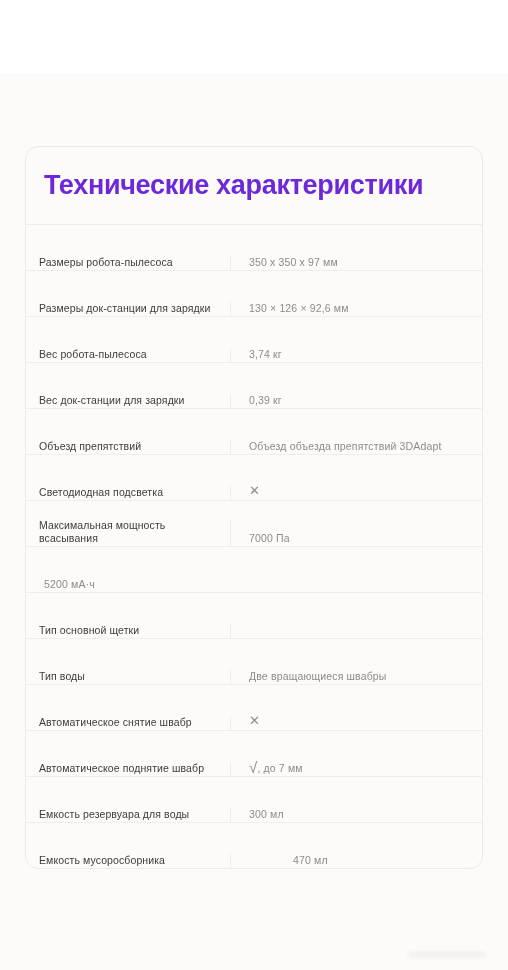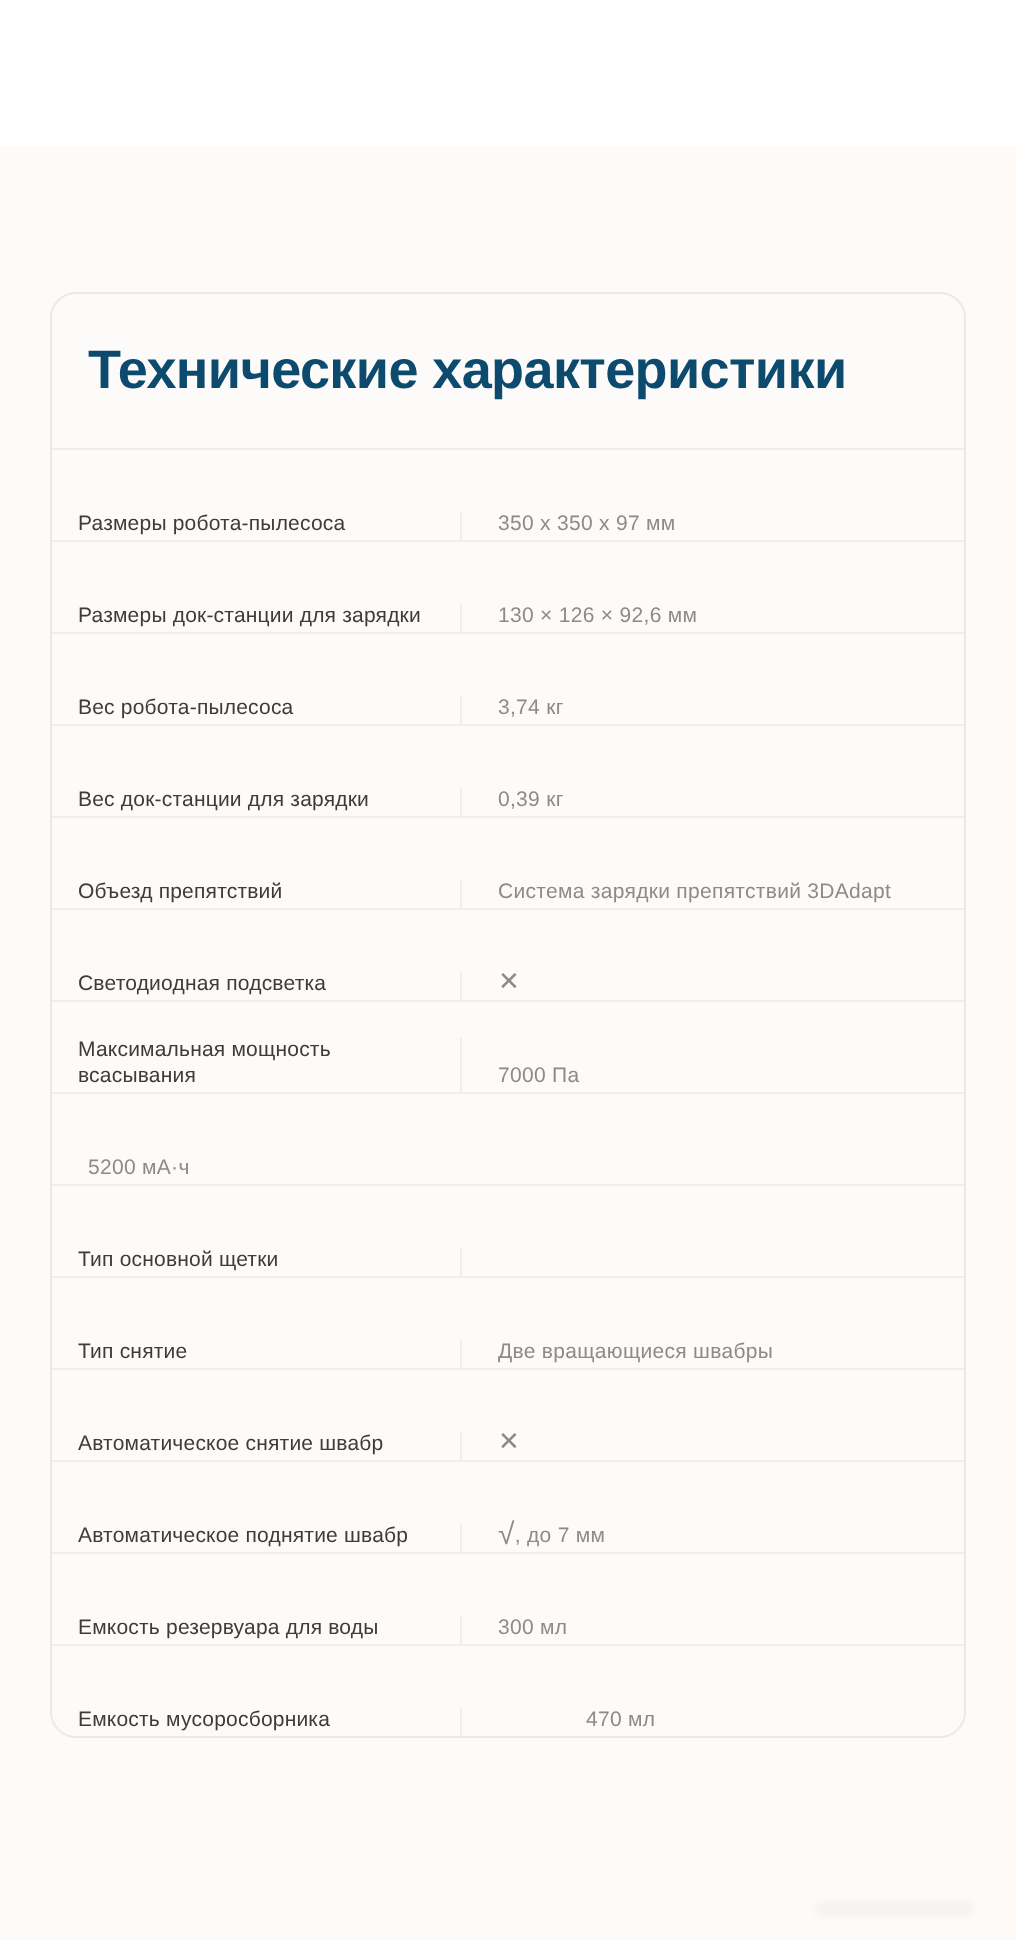--- a/index.html
+++ b/index.html
@@ -48,21 +48,21 @@
     height: 78px;
     display: flex;
     align-items: center;
     padding: 0 18px;
     box-sizing: border-box;
     border-bottom: 1px solid #efedea;
   }
   .card-title {
     font-size: 27px;
     font-weight: bold;
-    color: #0c4a6e;
+    color: #6d28d9;
     letter-spacing: -0.3px;
     line-height: 1.1;
     white-space: nowrap;
   }
 
   .spec-table {
     display: flex;
     flex-direction: column;
   }
   .spec-row {
@@ -150,38 +150,38 @@
       <div class="spec-row">
         <div class="spec-label">Вес робота-пылесоса</div>
         <div class="spec-value">3,74 кг</div>
       </div>
       <div class="spec-row">
         <div class="spec-label">Вес док-станции для зарядки</div>
         <div class="spec-value">0,39 кг</div>
       </div>
       <div class="spec-row">
         <div class="spec-label">Объезд препятствий</div>
-        <div class="spec-value">Система зарядки препятствий 3DAdapt</div>
+        <div class="spec-value">Объезд объезда препятствий 3DAdapt</div>
       </div>
       <div class="spec-row">
         <div class="spec-label">Светодиодная подсветка</div>
         <div class="spec-value glyph-x">✕</div>
       </div>
       <div class="spec-row">
         <div class="spec-label">Максимальная мощность всасывания</div>
         <div class="spec-value">7000 Па</div>
       </div>
       <div class="spec-row">
         <div class="spec-value">5200 мА·ч</div>
       </div>
       <div class="spec-row">
         <div class="spec-label">Тип основной щетки</div>
       </div>
       <div class="spec-row">
-        <div class="spec-label">Тип снятие</div>
+        <div class="spec-label">Тип воды</div>
         <div class="spec-value">Две вращающиеся швабры</div>
       </div>
       <div class="spec-row">
         <div class="spec-label">Автоматическое снятие швабр</div>
         <div class="spec-value glyph-x">✕</div>
       </div>
       <div class="spec-row">
         <div class="spec-label">Автоматическое поднятие швабр</div>
         <div class="spec-value">
           <span class="radical">√</span>

